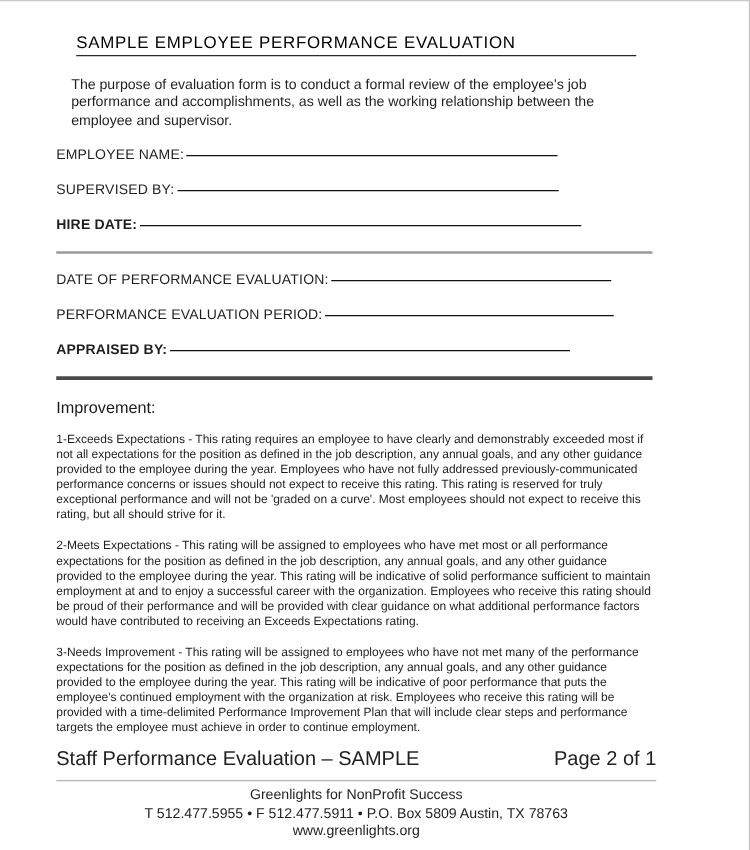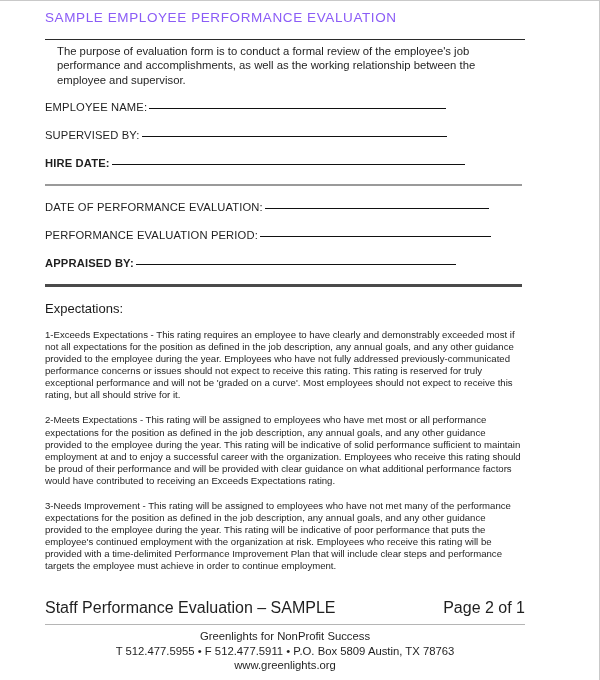--- a/index.html
+++ b/index.html
@@ -34,23 +34,23 @@
     top: 9px;
     width: 480px;
   }
 
   
   .doc-title {
     font-size: 13.5px;
     font-variant: small-caps;
     letter-spacing: 0.6px;
     font-weight: 400;
-    color: #8b5cf6;
-    margin: 0;
-    padding-bottom: 14px;
+    color: #000000;
+    margin: 16px;
+    padding-bottom: 3px;
     border-bottom: 1px solid #2b2b2b;
     white-space: nowrap;
   }
 
   .intro {
     margin: 4px 0 0 12px;
     font-size: 11.3px;
     line-height: 14.3px;
     color: #1f1f1f;
   }
@@ -172,21 +172,21 @@
       <div class="field">
         <span class="field-label">PERFORMANCE EVALUATION PERIOD:</span><span class="field-rule" style="width:231px"></span>
       </div>
       <div class="field">
         <span class="field-label">APPRAISED BY:</span><span class="field-rule" style="width:320px"></span>
       </div>
     </div>
 
     <hr class="rule rule-thick">
 
-    <h2 class="definitions-heading">Expectations:</h2>
+    <h2 class="definitions-heading">Improvement:</h2>
 
     <p class="definition">1-Exceeds Expectations - This rating requires an employee to have clearly and demonstrably exceeded most if not all expectations for the position as defined in the job description, any annual goals, and any other guidance provided to the employee during the year. Employees who have not fully addressed previously-communicated performance concerns or issues should not expect to receive this rating. This rating is reserved for truly exceptional performance and will not be 'graded on a curve'. Most employees should not expect to receive this rating, but all should strive for it.</p>
 
     <p class="definition">2-Meets Expectations - This rating will be assigned to employees who have met most or all performance expectations for the position as defined in the job description, any annual goals, and any other guidance provided to the employee during the year. This rating will be indicative of solid performance sufficient to maintain employment at and to enjoy a successful career with the organization. Employees who receive this rating should be proud of their performance and will be provided with clear guidance on what additional performance factors would have contributed to receiving an Exceeds Expectations rating.</p>
 
     <p class="definition">3-Needs Improvement - This rating will be assigned to employees who have not met many of the performance expectations for the position as defined in the job description, any annual goals, and any other guidance provided to the employee during the year. This rating will be indicative of poor performance that puts the employee's continued employment with the organization at risk. Employees who receive this rating will be provided with a time-delimited Performance Improvement Plan that will include clear steps and performance targets the employee must achieve in order to continue employment.</p>
 
   </div>
 
   <div class="footer">

